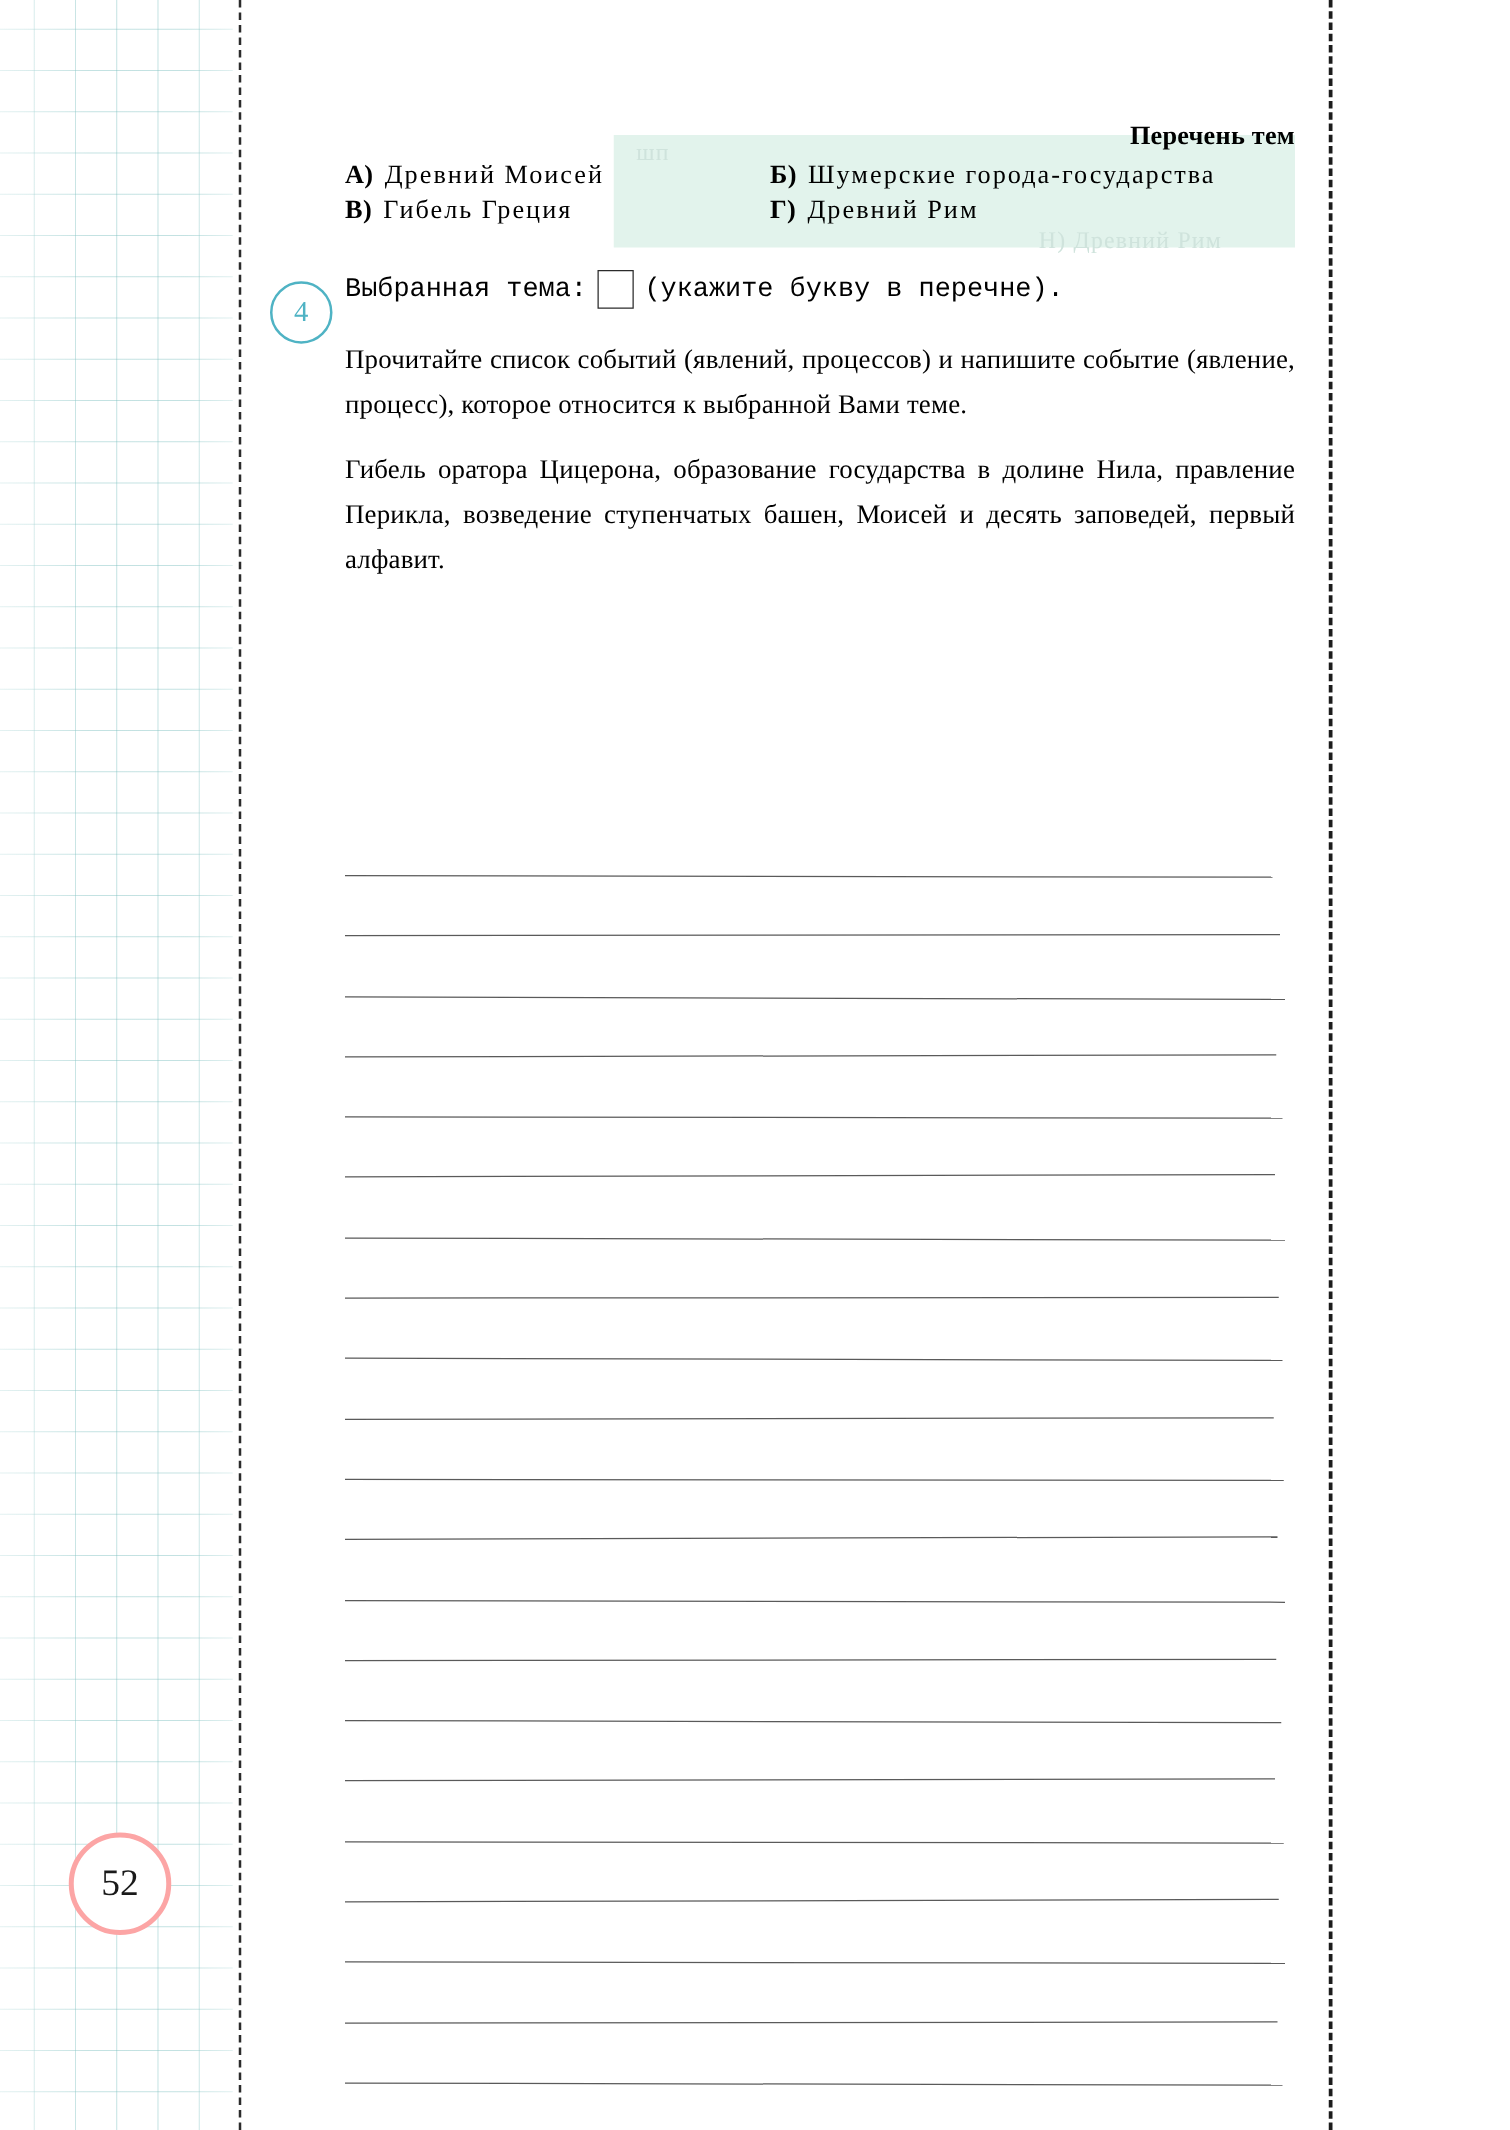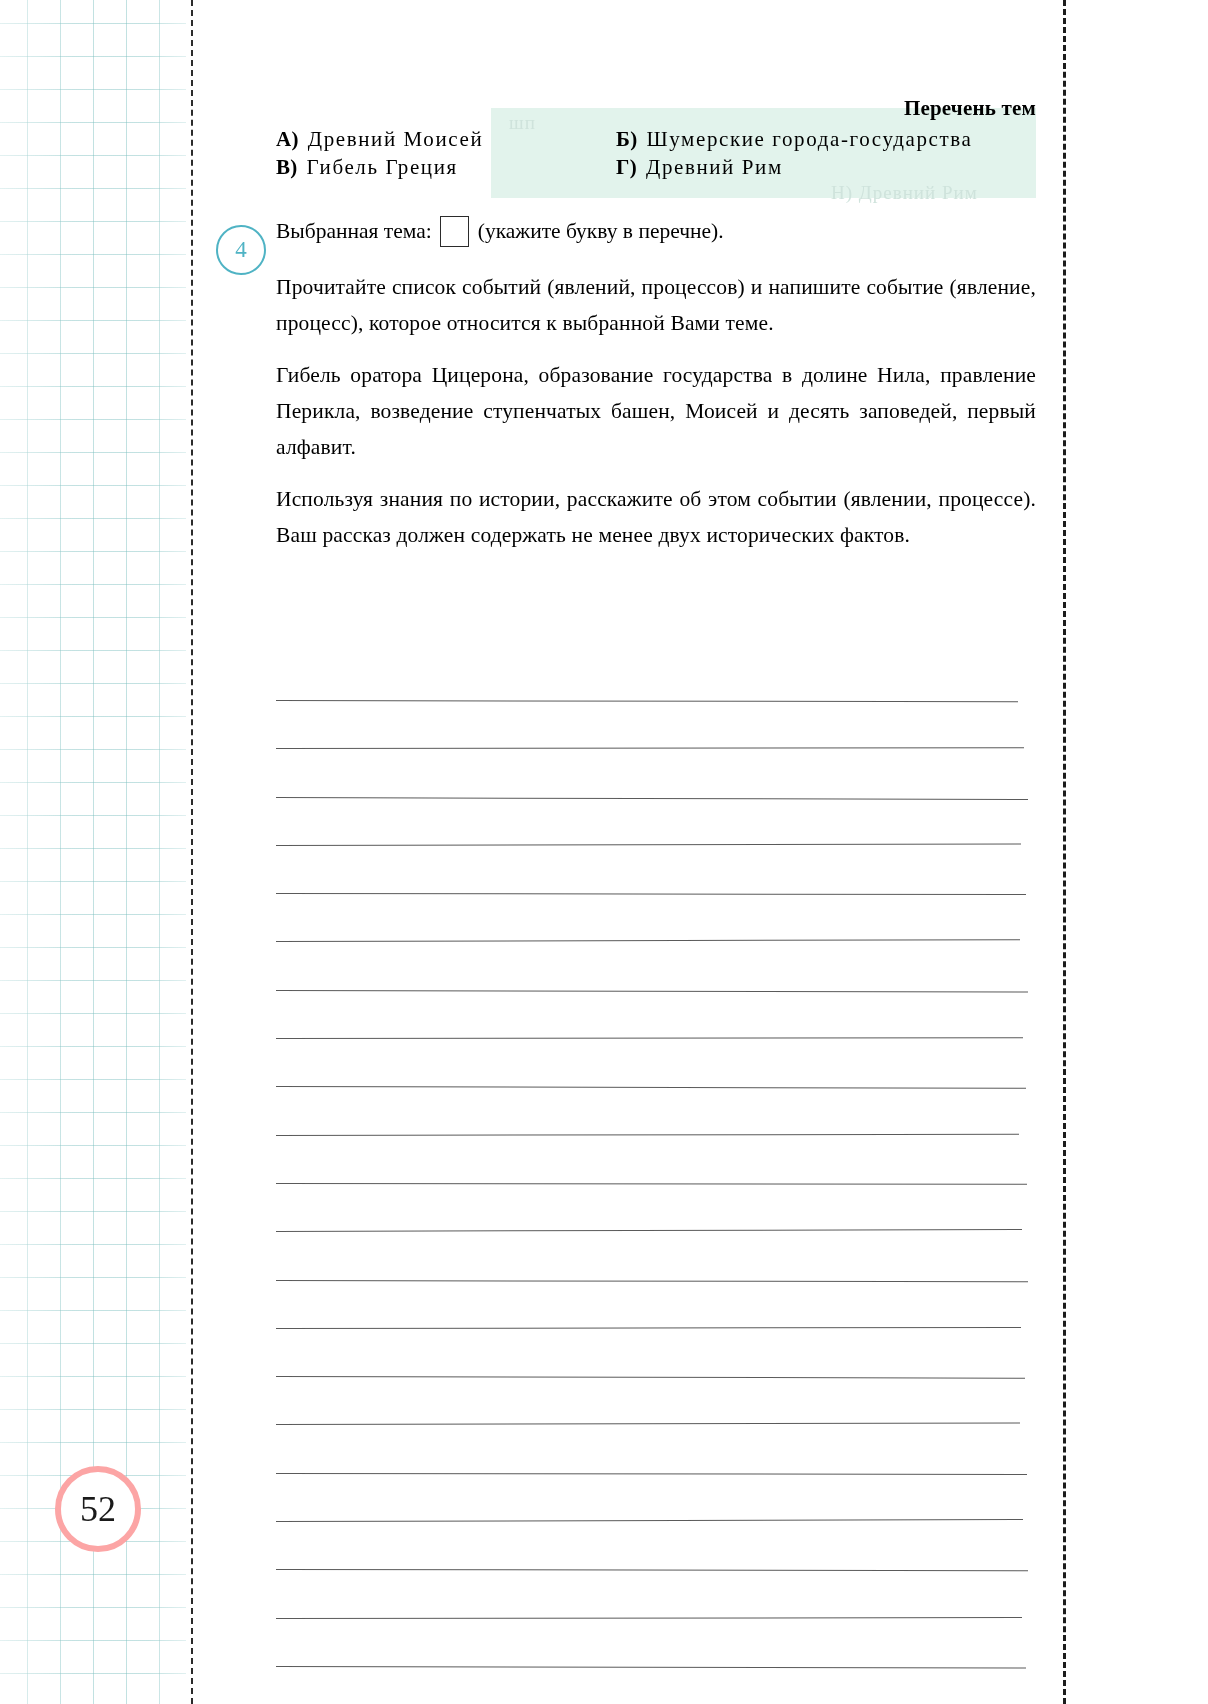--- a/index.html
+++ b/index.html
@@ -141,20 +141,21 @@
     margin: 0 0 16px 0;
     letter-spacing: 0.15px;
   }
 
   .chose-line {
     display: flex;
     align-items: center;
     font-size: 21.5px;
     margin-top: 36px;
     margin-bottom: 22px;
+    font-family: Liberation Mono, monospace;
   }
   .answer-box {
     display: inline-block;
     width: 27px;
     height: 29px;
     border: 1.5px solid #2b2b2b;
     margin: 0 9px 0 8px;
     background: #fff;
   }
 
@@ -190,26 +191,26 @@
     transform-origin: left center;
   }
 
   
   .page-num {
     position: absolute;
     left: 55px;
     top: 1466px;
     width: 74px;
     height: 74px;
-    border: 6px solid #fca5a5;
+    border: 4px solid #fca5a5;
     border-radius: 50%;
     display: flex;
     align-items: center;
     justify-content: center;
-    font-size: 36px;
+    font-size: 30px;
     color: #1a1a1a;
     background: #fff;
     font-family: "Liberation Serif", serif;
   }
 </style>
 </head>
 <body>
 
 <div class="grid-strip"></div>
 <div class="grid-fade"></div>
@@ -255,21 +256,20 @@
       <span>Выбранная тема:</span>
       <span class="answer-box"></span>
       <span>(укажите букву в перечне).</span>
     </div>
 
     <p class="para">Прочитайте список событий (явлений, процессов) и напишите событие (явление, процесс), которое относится к выбранной Вами теме.</p>
 
     <p class="para">Гибель оратора Цицерона, образование государства в долине Нила, правление Перикла, возведение ступенчатых башен, Моисей и десять заповедей, первый алфавит.</p>
 
 
-    <p class="para">Используя знания по истории, расскажите об этом событии (явлении, процессе). Ваш рассказ должен содержать не менее двух исторических фактов.</p>
 
   </div>
 
   <div class="lines">
     <div class="w-line" style="width:742px;transform:rotate(0.10deg);"></div>
     <div class="w-line" style="width:748px;transform:rotate(-0.06deg);"></div>
     <div class="w-line" style="width:752px;transform:rotate(0.16deg);"></div>
     <div class="w-line" style="width:745px;transform:rotate(-0.12deg);"></div>
     <div class="w-line" style="width:750px;transform:rotate(0.08deg);"></div>
     <div class="w-line" style="width:744px;transform:rotate(-0.14deg);"></div>

